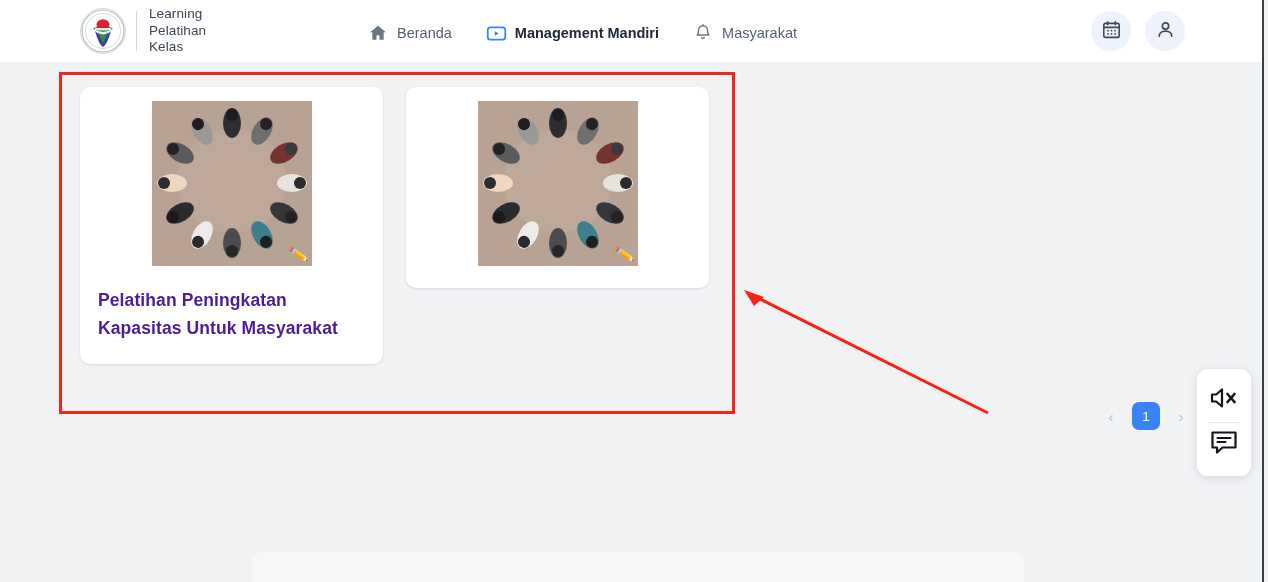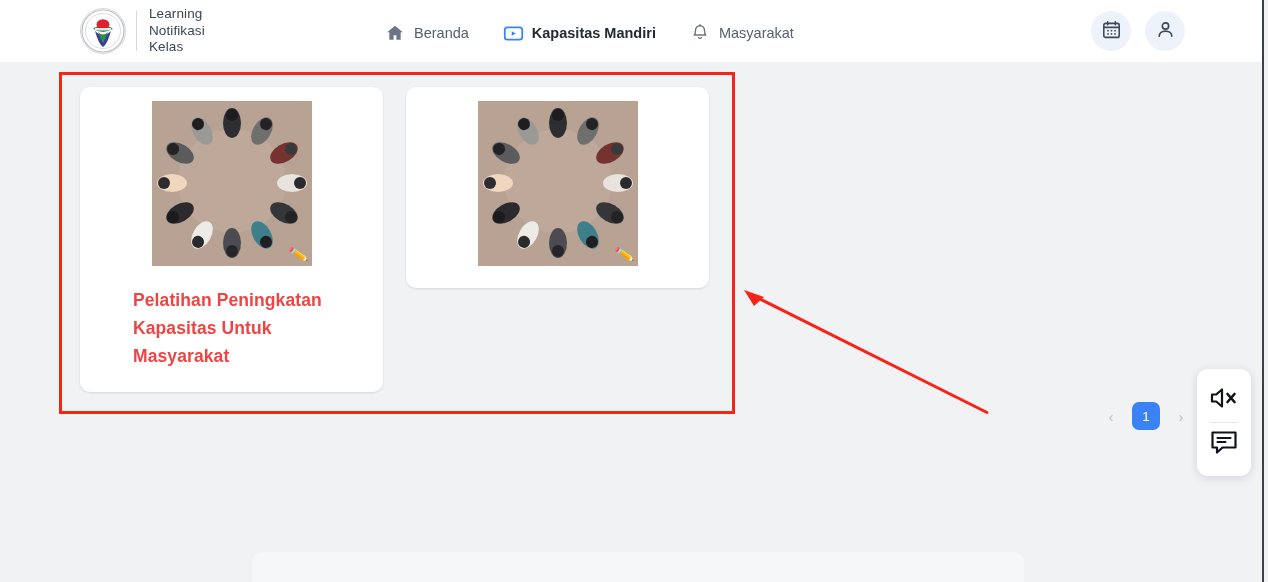--- a/index.html
+++ b/index.html
@@ -17,21 +17,21 @@
     width: 1262px; height: 62px;
     background: #ffffff;
     display: flex; align-items: center;
   }
   .brand { position: absolute; left: 80px; top: 8px; display: flex; align-items: center; height: 46px; }
   .logo-mark { width: 46px; height: 46px; border-radius: 50%; position: relative;
                background: #fbfbfb; border: 1px solid #d8d8d8; overflow: hidden; }
   .brand-divider { width: 1px; height: 40px; background: #d7d9dd; margin: 0 12px 0 10px; }
   .brand-text { font-size: 13.5px; line-height: 16.5px; color: #3c4654; font-weight: 400; letter-spacing: .1px; }
 
-  .nav { position: absolute; left: 385px; top: 0; height: 66px; display: flex; align-items: center; gap: 34px; }
+  .nav { position: absolute; left: 368px; top: 0; height: 66px; display: flex; align-items: center; gap: 34px; }
   .nav-item { display: flex; align-items: center; gap: 9px; cursor: pointer; height: 62px; }
   .nav-label { font-size: 14.5px; color: #556070; }
   .nav-item.active .nav-label { color: #222a35; font-weight: 700; }
   .nav-ico { width: 20px; height: 20px; display: block; }
 
   .head-actions { position: absolute; right: 77px; top: 11px; display: flex; gap: 14px; }
   .circ-btn { width: 40px; height: 40px; border-radius: 50%; background: #eef3fb;
               display: flex; align-items: center; justify-content: center; cursor: pointer; }
 
   
@@ -45,21 +45,21 @@
   .thumb {
     width: 160px; height: 165px; position: relative; overflow: hidden;
     background: #b7a294;
   }
   .thumb .inner-ring { position: absolute; left: 26px; top: 28px; width: 108px; height: 104px;
                        border-radius: 50%; background: #bda899; }
   .pencil { position: absolute; right: 4px; bottom: 4px; font-size: 15px; line-height: 15px;
             transform: rotate(-10deg); }
   .card-title {
     margin-top: 20px; font-size: 17.5px; line-height: 28px; font-weight: 700;
-    color: #ef4444; letter-spacing: .1px; margin-left: 35px;
+    color: #4c1d95; letter-spacing: .1px;
   }
 
   
   .pagination { position: absolute; right: 74px; top: 402px; display: flex; align-items: center; gap: 8px; }
   .pg-arrow { width: 26px; height: 26px; display: flex; align-items: center; justify-content: center;
               color: #b9bfc9; font-size: 15px; cursor: pointer; user-select: none; }
   .pg-num { width: 28px; height: 28px; border-radius: 7px; background: #3b82f6; color: #fff;
             font-size: 13.5px; display: flex; align-items: center; justify-content: center;
             cursor: pointer; font-weight: 400; }
 
@@ -106,21 +106,21 @@
           <path d="M12 20 Q22 12 32 20 Q22 26 12 20 Z" fill="#1f9e4e"></path>
           <ellipse cx="22" cy="15.5" rx="6.5" ry="5.2" fill="#e02030"></ellipse>
           <rect x="14" y="19" width="16" height="2.4" fill="#ffffff" opacity="0.85"></rect>
           <path d="M14 22 Q22 30 30 22 Q26 36 22 38 Q18 36 14 22 Z" fill="#3c3f96"></path>
           <path d="M17 23 Q22 28 27 23 Q23 33 22 34 Q21 33 17 23 Z" fill="#2f8f4a"></path>
         </svg>
       </div>
       <div class="brand-divider"></div>
       <div>
         <div class="brand-text">Learning</div>
-        <div class="brand-text">Notifikasi</div>
+        <div class="brand-text">Pelatihan</div>
         <div class="brand-text">Kelas</div>
       </div>
     </div>
 
     <div class="nav">
 
       <div class="nav-item">
         <span class="nav-ico">
           <svg width="20" height="20" viewBox="0 0 24 24" fill="#6b7585">
             <path d="M12 3.2 2.6 11.2h2.6V20h5.1v-5.4h3.4V20h5.1v-8.8h2.6z"></path>
@@ -130,21 +130,21 @@
       </div>
 
 
       <div class="nav-item active">
         <span class="nav-ico">
           <svg width="21" height="21" viewBox="0 0 24 24">
             <rect x="2" y="5" width="20" height="14" rx="3" fill="none" stroke="#3b82f6" stroke-width="2"></rect>
             <path d="M10 9.3v5.4l4.6-2.7z" fill="#3b82f6"></path>
           </svg>
         </span>
-        <span class="nav-label">Kapasitas Mandiri</span>
+        <span class="nav-label">Management Mandiri</span>
       </div>
 
       <div class="nav-item">
         <span class="nav-ico">
           <svg width="20" height="20" viewBox="0 0 24 24" fill="none" stroke="#6b7585" stroke-width="1.7">
             <path d="M12 3.2a5.4 5.4 0 0 0-5.4 5.4c0 4.4-1.6 5.8-1.6 5.8h14s-1.6-1.4-1.6-5.8A5.4 5.4 0 0 0 12 3.2z" stroke-linejoin="round"></path>
             <path d="M10.4 17.6a1.9 1.9 0 0 0 3.2 0" stroke-linecap="round"></path>
             <path d="M12 2.1v1.2" stroke-linecap="round"></path>
           </svg>
         </span>

